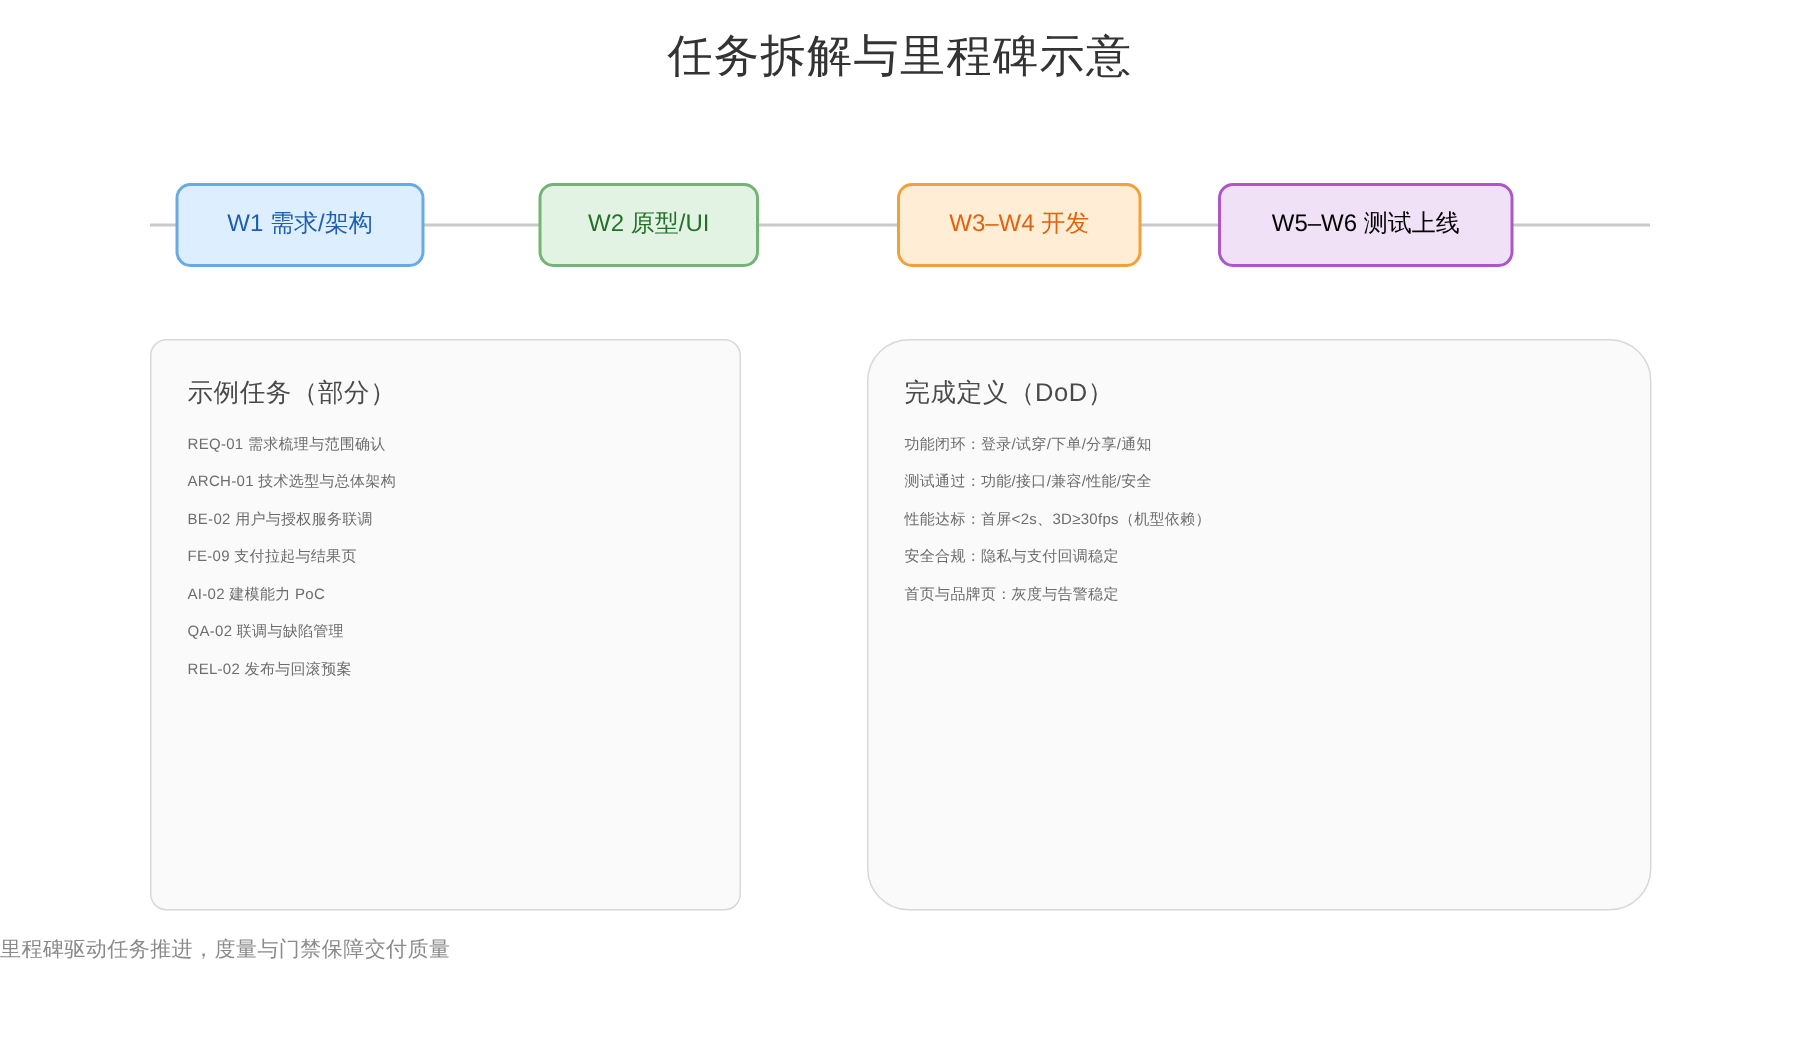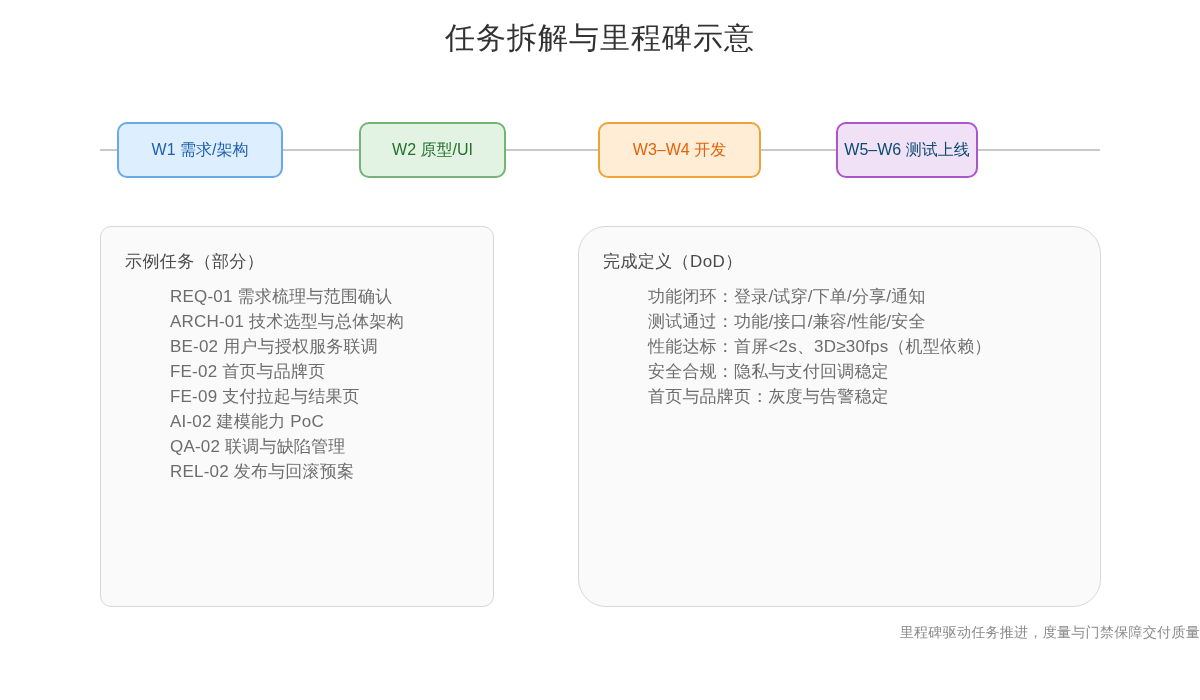--- a/index.html
+++ b/index.html
@@ -58,21 +58,21 @@
     align-items: center;
     justify-content: center;
     font-size: 16px;
     line-height: 1;
     white-space: nowrap;
     padding: 0 4px;
   }
   .node-1 { left: 117px; width: 166px; background: #ddeeff; border-color: #6aaae4; color: #1f5fad; }
   .node-2 { left: 359px; width: 147px; background: #e3f3e3; border-color: #74b375; color: #23702a; }
   .node-3 { left: 598px; width: 163px; background: #ffeed5; border-color: #f1a13a; color: #e2620d; }
-  .node-4 { left: 836px; width: 142px; background: #f0e1f7; border-color: #ab57c9; color: #0c4a6e; }
+  .node-4 { left: 812px; width: 197px; background: #f0e1f7; border-color: #ab57c9; color: #000000; }
 
   
   .panel {
     position: absolute;
     top: 226px;
     height: 381px;
     box-sizing: border-box;
     background: #fafafa;
     border: 1px solid #d8d8d8;
     border-radius: 11px;
@@ -87,35 +87,34 @@
     margin: 0 0 9px 0;
     line-height: 26px;
     letter-spacing: .4px;
   }
   .panel-list {
     list-style: none;
     margin: 0;
     padding: 0;
   }
   .panel-list li {
-    font-size: 17px;
+    font-size: 10px;
     color: #6d6d6d;
     line-height: 25px;
     white-space: nowrap;
     letter-spacing: .2px;
-    margin-left: 45px;
   }
 
   
   .footer-note {
     position: absolute;
     top: 622px;
     left: 0;
     width: 1200px;
-    text-align: right;
+    text-align: left;
     font-size: 14px;
     color: #8a8a8a;
     line-height: 20px;
     letter-spacing: .3px;
   }
 </style>
 </head>
 <body>
 
 <div class="page-title">任务拆解与里程碑示意</div>
@@ -127,21 +126,20 @@
   <div class="node node-3">W3–W4 开发</div>
   <div class="node node-4">W5–W6 测试上线</div>
 </div>
 
 <div class="panel panel-left">
   <div class="panel-title">示例任务（部分）</div>
   <ul class="panel-list">
       <li>REQ-01 需求梳理与范围确认</li>
       <li>ARCH-01 技术选型与总体架构</li>
       <li>BE-02 用户与授权服务联调</li>
-      <li>FE-02 首页与品牌页</li>
       <li>FE-09 支付拉起与结果页</li>
       <li>AI-02 建模能力 PoC</li>
       <li>QA-02 联调与缺陷管理</li>
       <li>REL-02 发布与回滚预案</li>
     </ul>
 </div>
 
 <div class="panel panel-right">
   <div class="panel-title">完成定义（DoD）</div>
   <ul class="panel-list">

